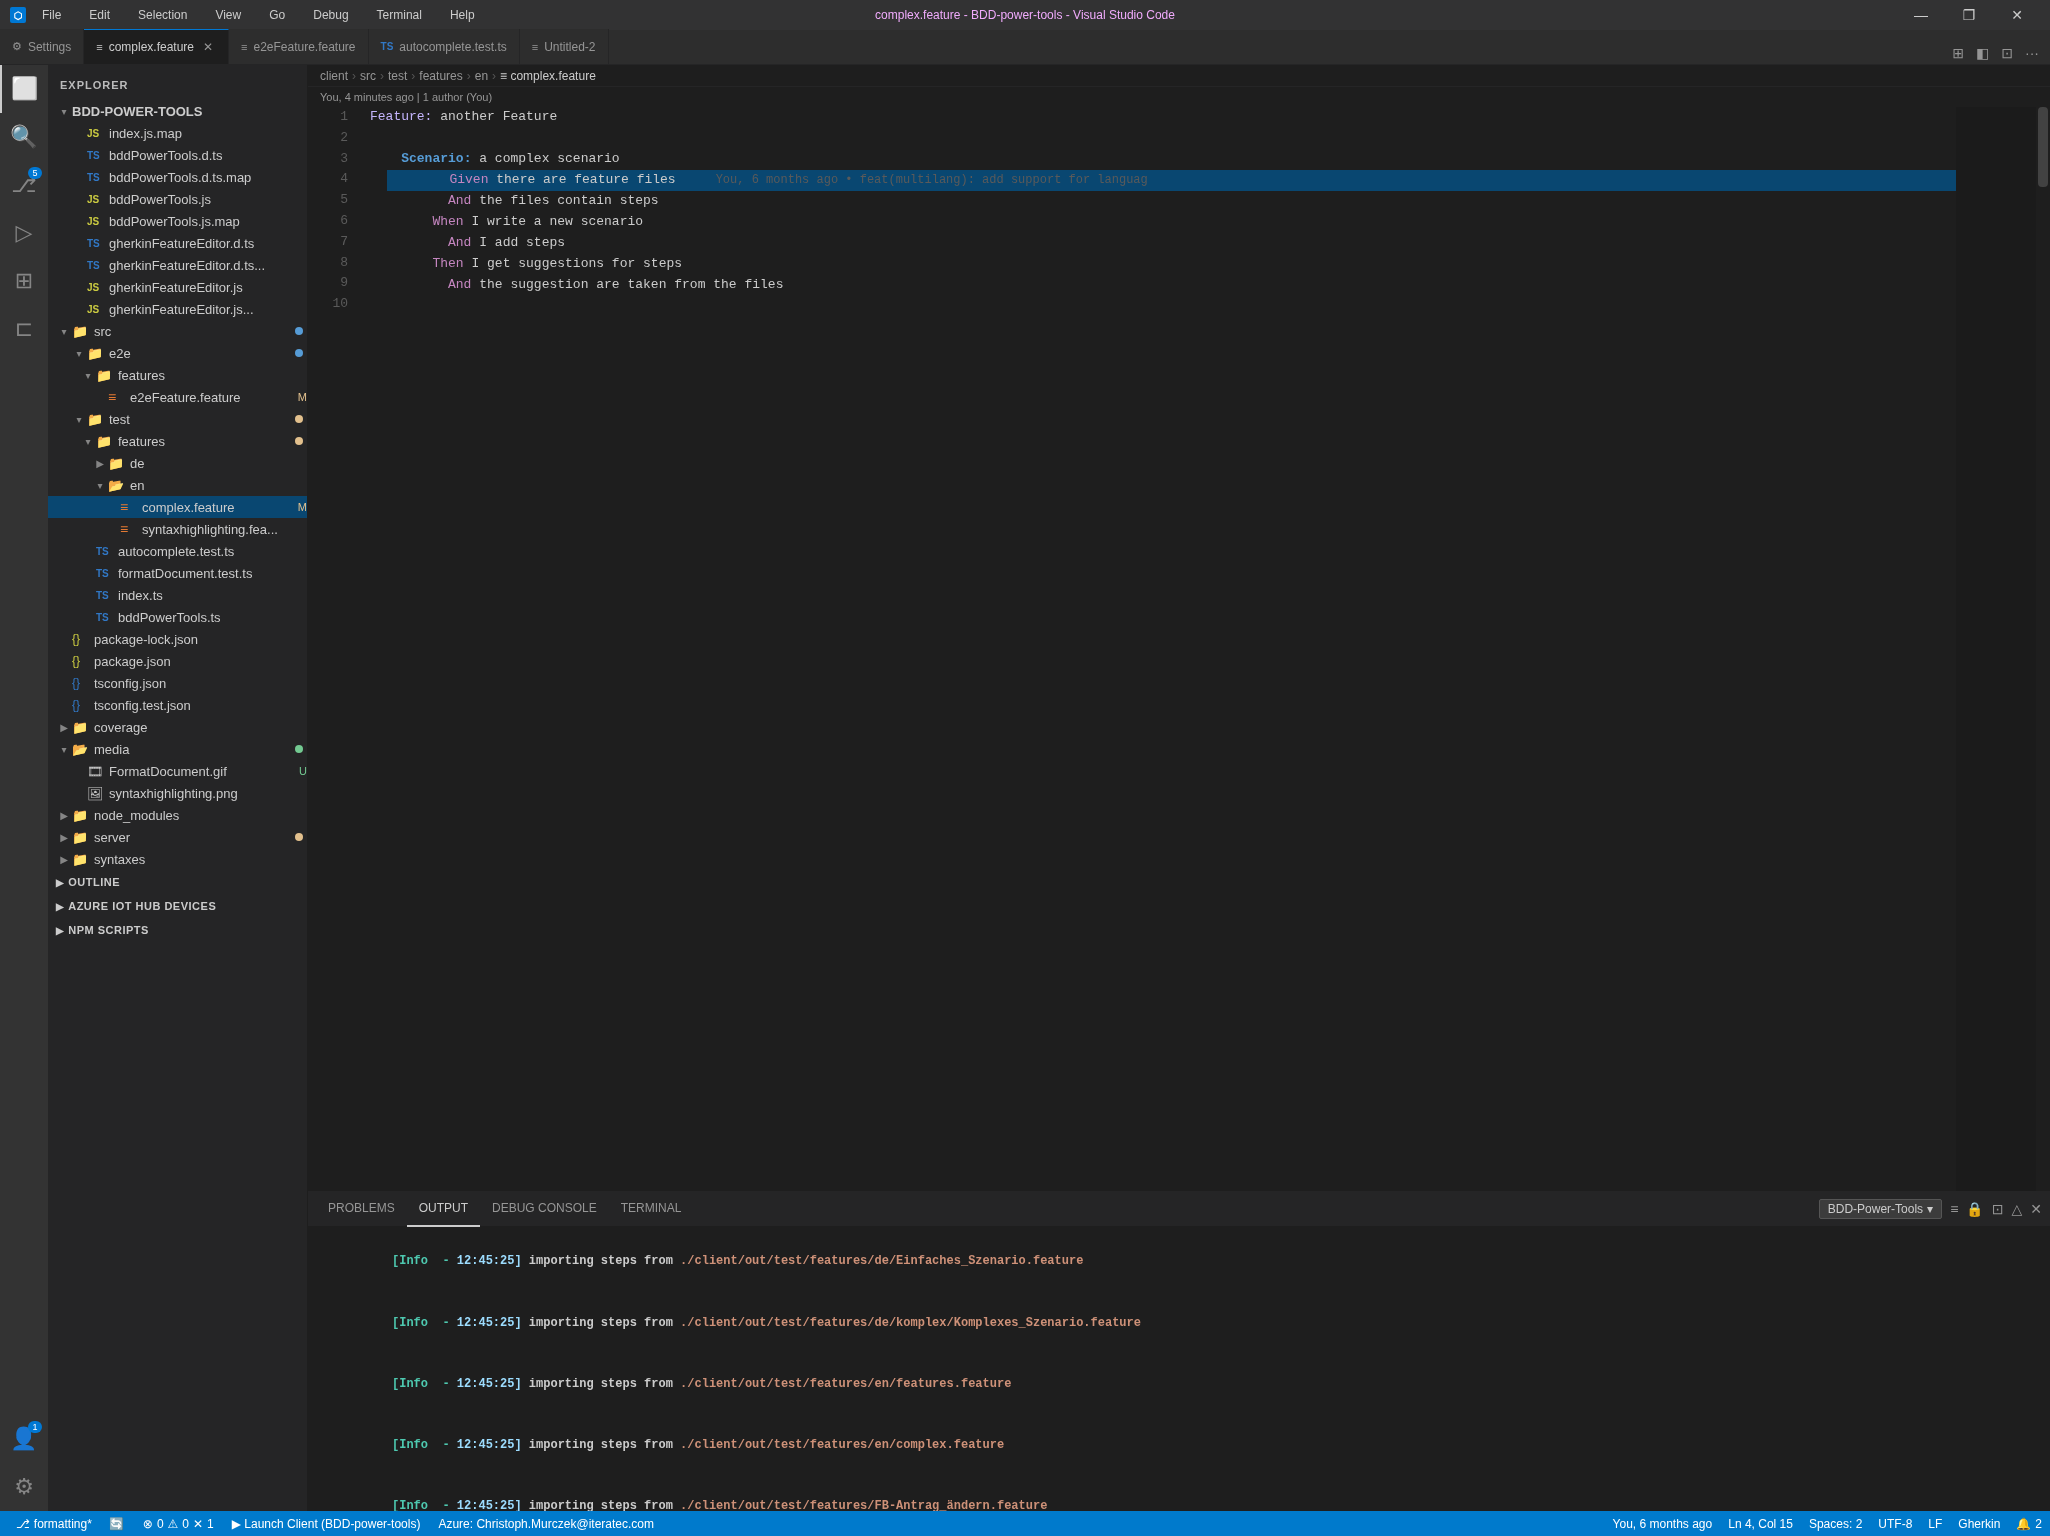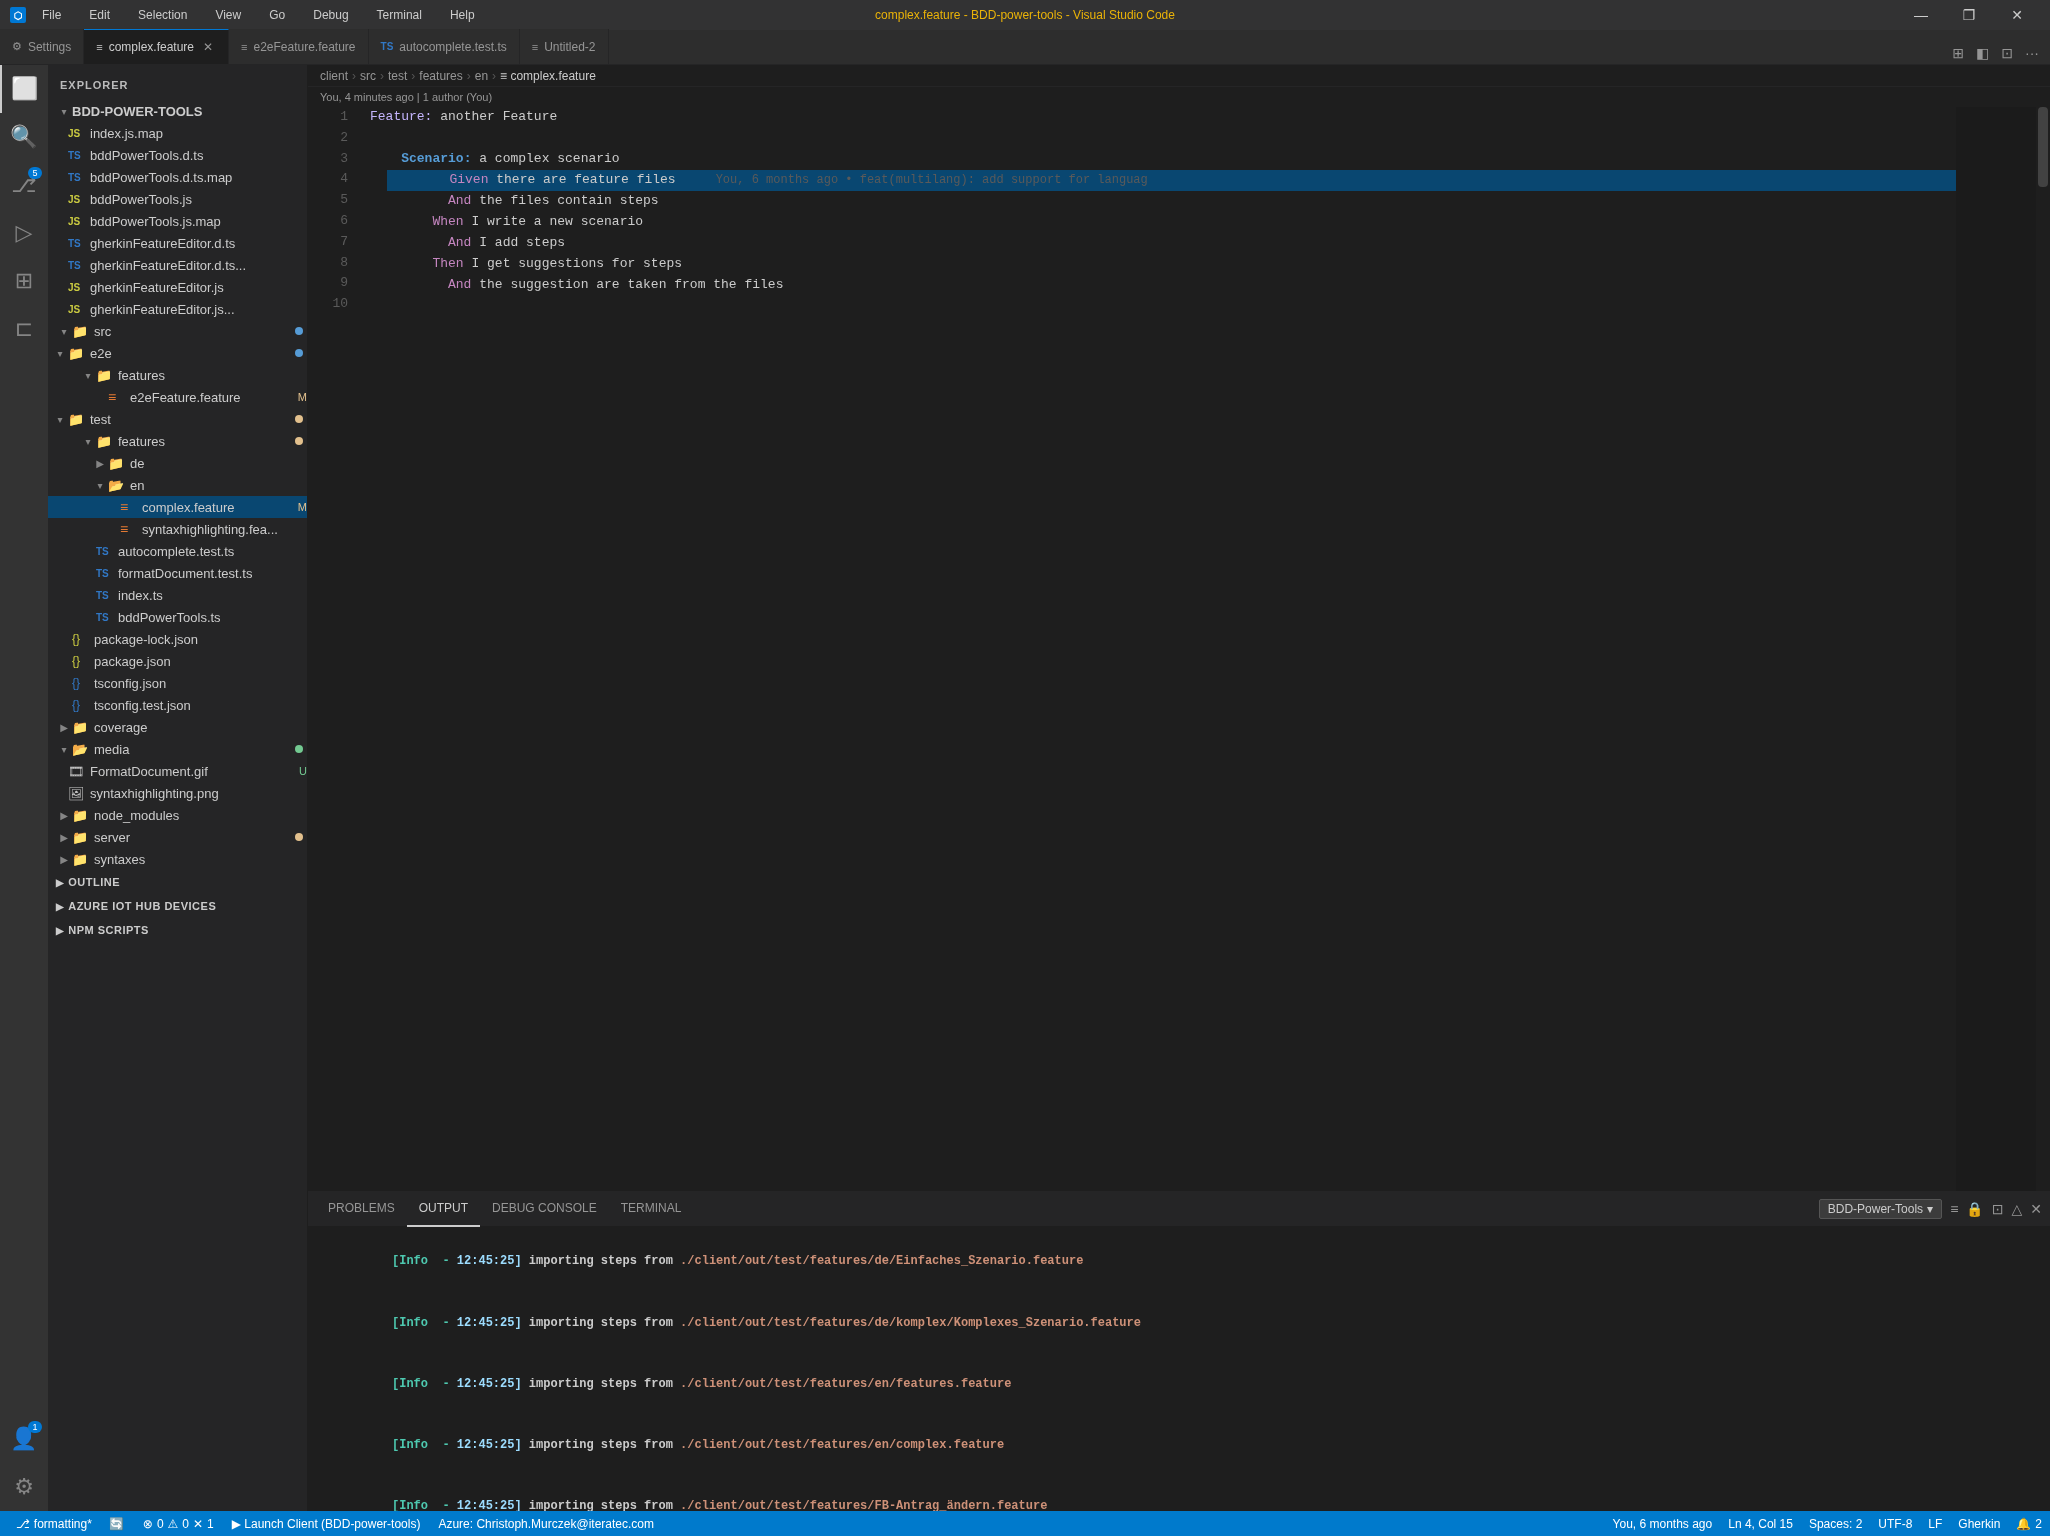--- a/index.html
+++ b/index.html
@@ -38,21 +38,21 @@
     }
     .title-bar-menu-item {
       padding: 2px 8px;
       cursor: pointer;
       border-radius: 3px;
       font-size: 12px;
       color: #cccccc;
     }
     .title-bar-title {
       position: absolute; left: 50%; transform: translateX(-50%);
-      font-size: 12px; color: #eab308;
+      font-size: 12px; color: #f0abfc;
     }
     .title-bar-controls {
       margin-left: auto;
       display: flex; gap: 2px;
     }
     .title-bar-btn {
       width: 46px; height: 30px;
       display: flex; align-items: center; justify-content: center;
       cursor: pointer; font-size: 14px; color: #cccccc;
     }
@@ -170,21 +170,21 @@
       cursor: pointer;
       font-size: 13px;
       color: #cccccc;
       height: 22px;
       white-space: nowrap;
       overflow: hidden;
     }
     .tree-item.selected { background: #094771; }
 
     .tree-indent-0 { padding-left: 8px; }
-    .tree-indent-1 { padding-left: 4px; }
+    .tree-indent-1 { padding-left: 23px; }
     .tree-indent-2 { padding-left: 32px; }
     .tree-indent-3 { padding-left: 44px; }
     .tree-indent-4 { padding-left: 56px; }
 
     .tree-arrow { width: 16px; font-size: 10px; text-align: center; flex-shrink: 0; color: #858585; }
     .tree-file-icon { width: 18px; font-size: 13px; flex-shrink: 0; margin-right: 4px; }
     .tree-label { overflow: hidden; text-overflow: ellipsis; flex: 1; }
     .tree-badge {
       width: 8px; height: 8px;
       border-radius: 50%;

